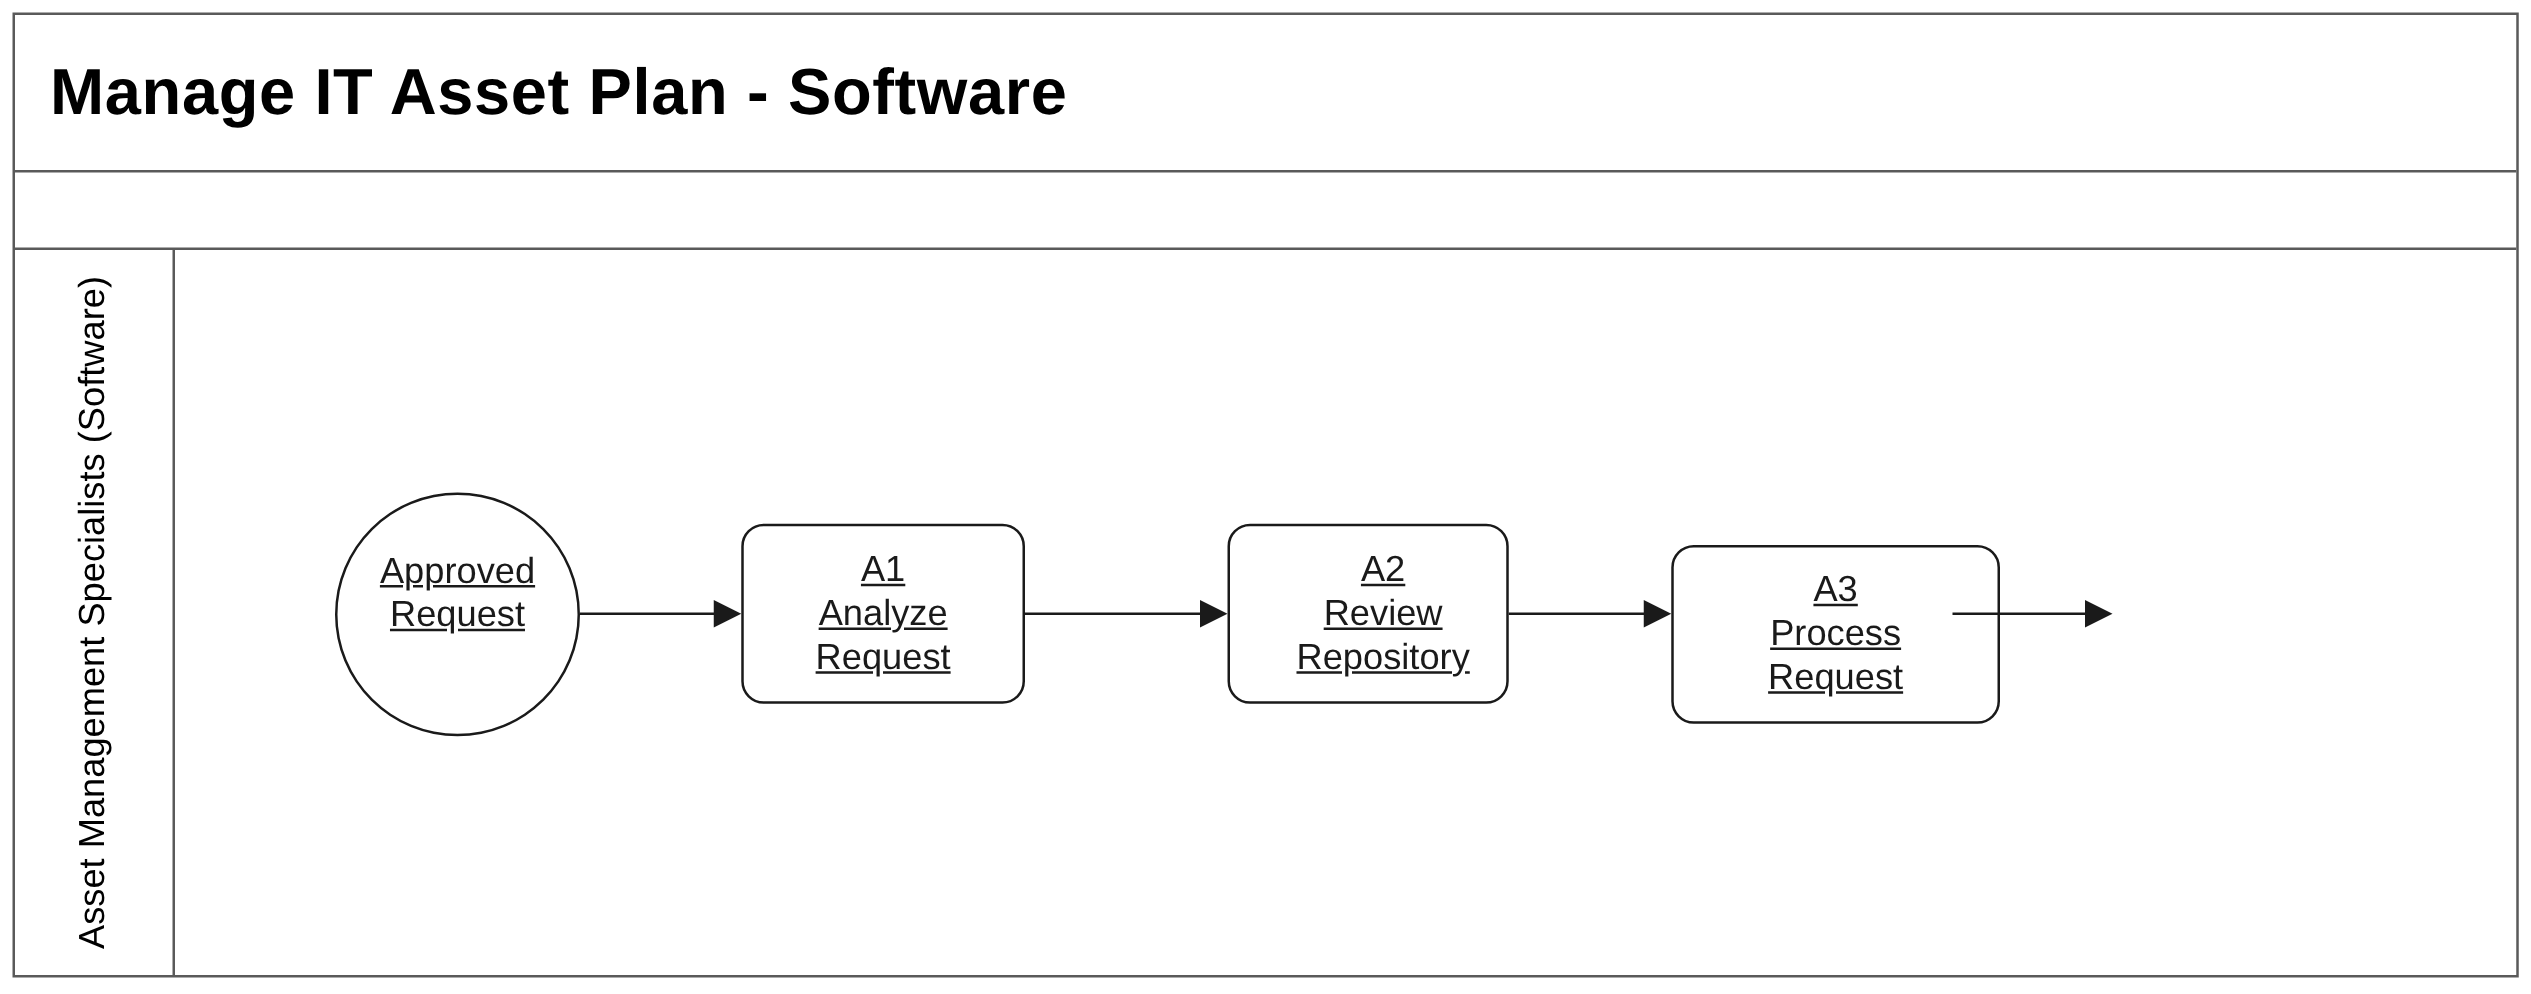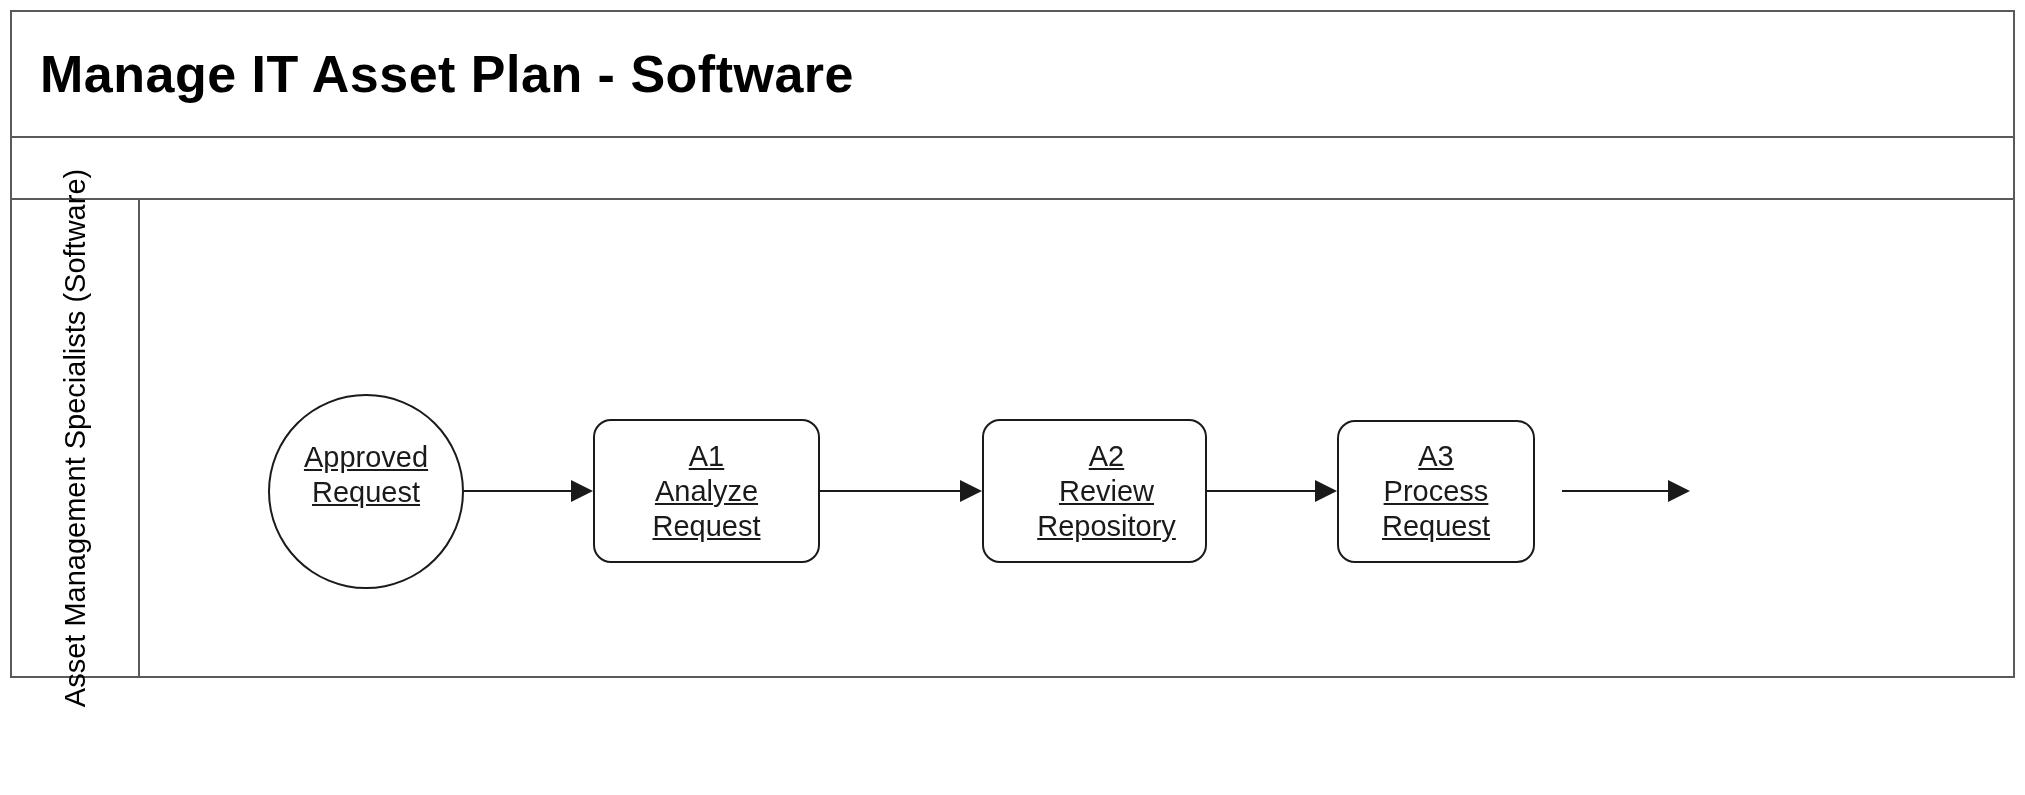--- a/index.html
+++ b/index.html
@@ -12,21 +12,21 @@
     position: relative;
     width: 2025px;
     height: 795px;
     background: #ffffff;
     overflow: hidden;
   }
   
   .pool {
     position: absolute;
     left: 10px; top: 10px;
-    width: 2005px; height: 668px;
+    width: 2005px; height: 772px;
     border: 2px solid #5a5a5a;
     display: flex;
     flex-direction: column;
     background: #ffffff;
   }
   .title-band {
     height: 126px;
     border-bottom: 2px solid #5a5a5a;
     display: flex;
     align-items: center;
@@ -81,21 +81,21 @@
     text-decoration: underline;
   }
   .node .label { white-space: pre-line; }
   .event { border-radius: 50%; }
   .task  { border-radius: 18px; }
 
   #node-start { left: 268px; top: 394px; width: 196px; height: 195px; }
   #node-start .label { transform: translateY(-17px); }
   #node-a1   { left: 593px;  top: 419px; width: 227px; height: 144px; }
   #node-a2   { left: 982px;  top: 419px; width: 225px; height: 144px; padding-left: 24px; }
-  #node-a3   { left: 1337px; top: 420px; width: 198px; height: 143px; }
+  #node-a3   { left: 1337px; top: 436px; width: 263px; height: 143px; }
   #node-end  { left: 1690px; top: 396px; width: 193px; height: 193px; }
 
   
   .connector { position: absolute; top: 491px; height: 0; }
   .connector .shaft {
     position: absolute;
     left: 0; right: 20px; top: -1px;
     height: 2px;
     background: #1a1a1a;
   }

